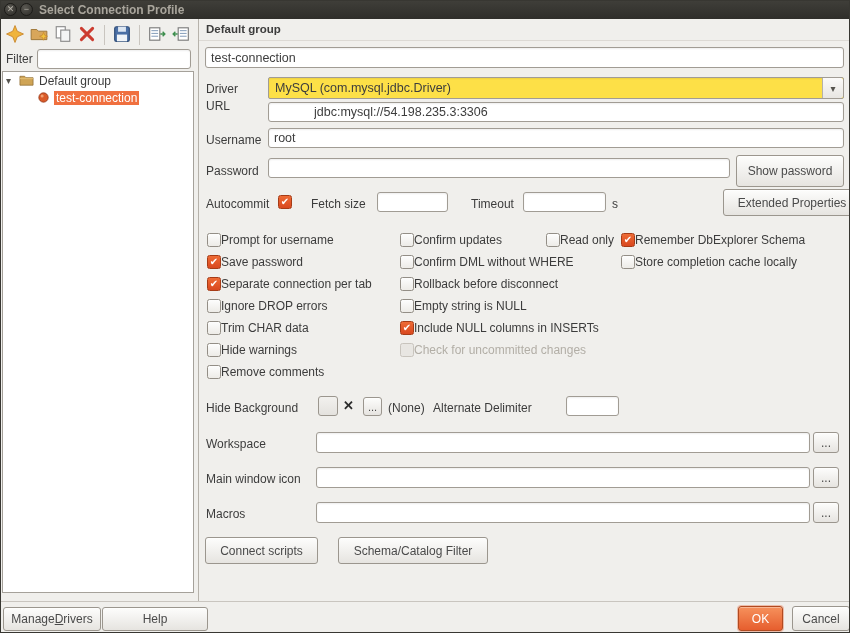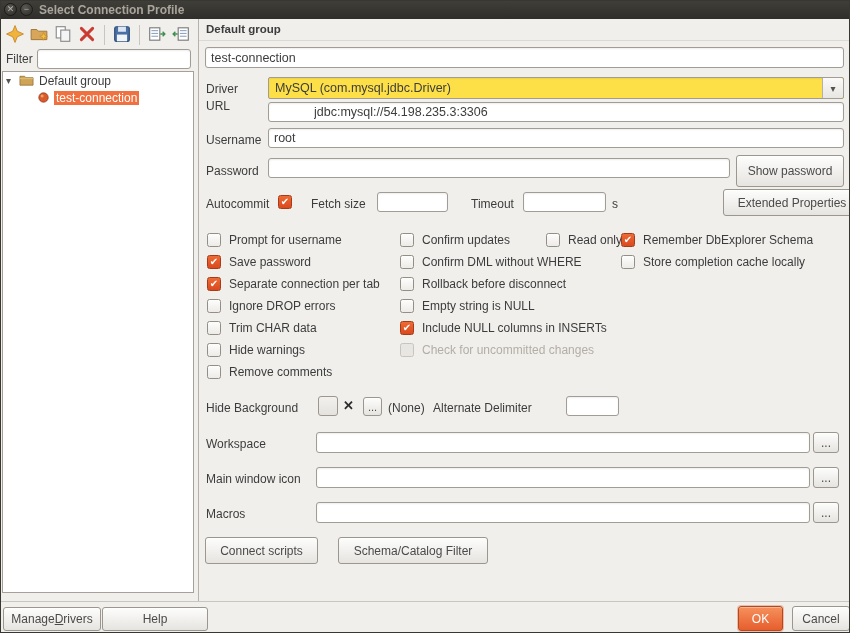--- a/index.html
+++ b/index.html
@@ -54,21 +54,21 @@
   .header-line{position:absolute;left:198px;top:39px;width:652px;height:1px;background:#dcd9d4;}
   .abs{position:absolute;}
   .rowlabel{position:absolute;color:#3c3c3c;}
   .combo{position:absolute;border:1px solid #a19c94;border-radius:2px;background:#fde047;
     display:flex;align-items:center;box-shadow:inset 0 1px 2px rgba(0,0,0,.07);}
   .combo-text{flex:1;padding:0 6px;font-size:12.5px;color:#3d3d3d;}
   .combo-arrow{width:21px;align-self:stretch;border-left:1px solid #b5b1a9;
     background:linear-gradient(#fbfaf9,#e8e6e2);display:flex;align-items:center;justify-content:center;
     color:#55534e;font-size:10px;border-radius:0 2px 2px 0;}
   
-  .opt{display:flex;align-items:center;height:22px;gap:8px;cursor:default;}
+  .opt{display:flex;align-items:center;height:22px;gap:0;cursor:default;}
   .cbox{width:14px;height:14px;border:1px solid #938e86;border-radius:2.5px;flex:0 0 auto;
     background:linear-gradient(#fdfdfd,#edebe7);display:flex;align-items:center;justify-content:center;}
   .cbox .mark{display:none;color:#fff;font-size:10px;line-height:10px;}
   .cbox.checked{background:linear-gradient(#ee6b35,#d9481f);border-color:#a63b16;}
   .cbox.checked .mark{display:block;}
   .opt.disabled .opt-label{color:#b2aea6;}
   .opt.disabled .cbox{background:#e8e6e2;border-color:#c8c4bd;}
   .opts{position:absolute;display:flex;flex-direction:column;}
   
   .swatch{position:absolute;width:20px;height:20px;border:1px solid #9b968e;border-radius:3px;

